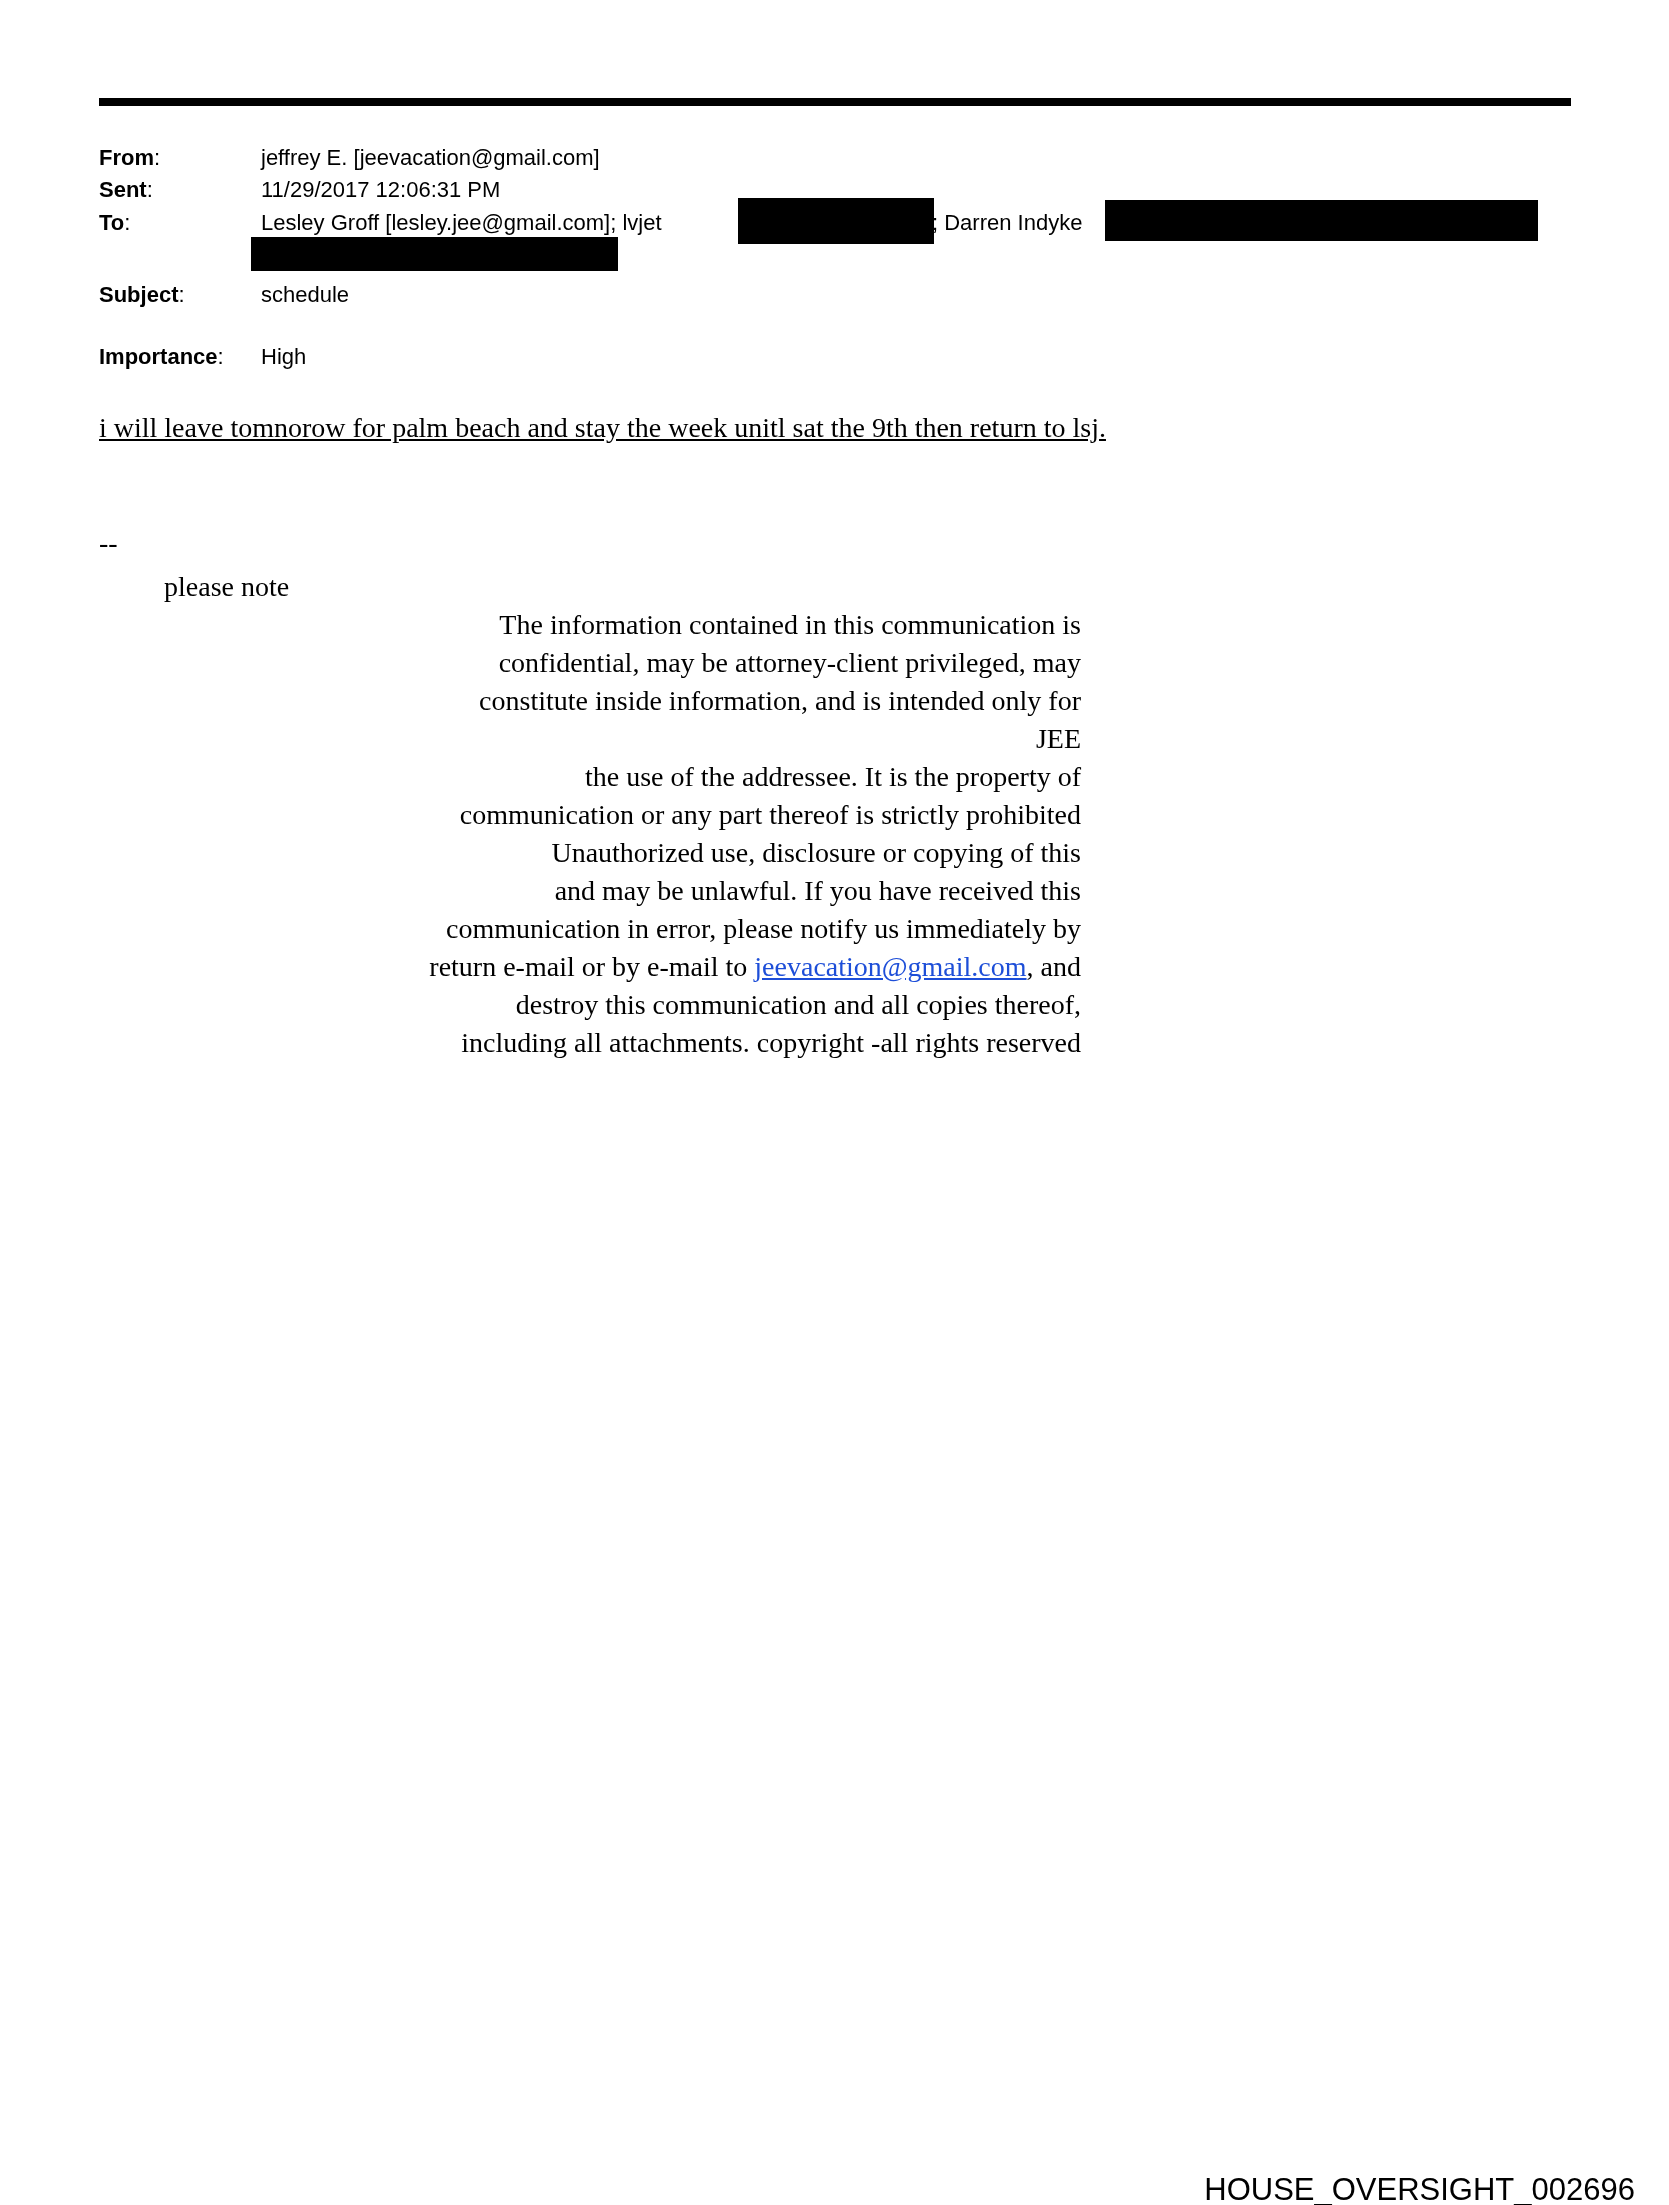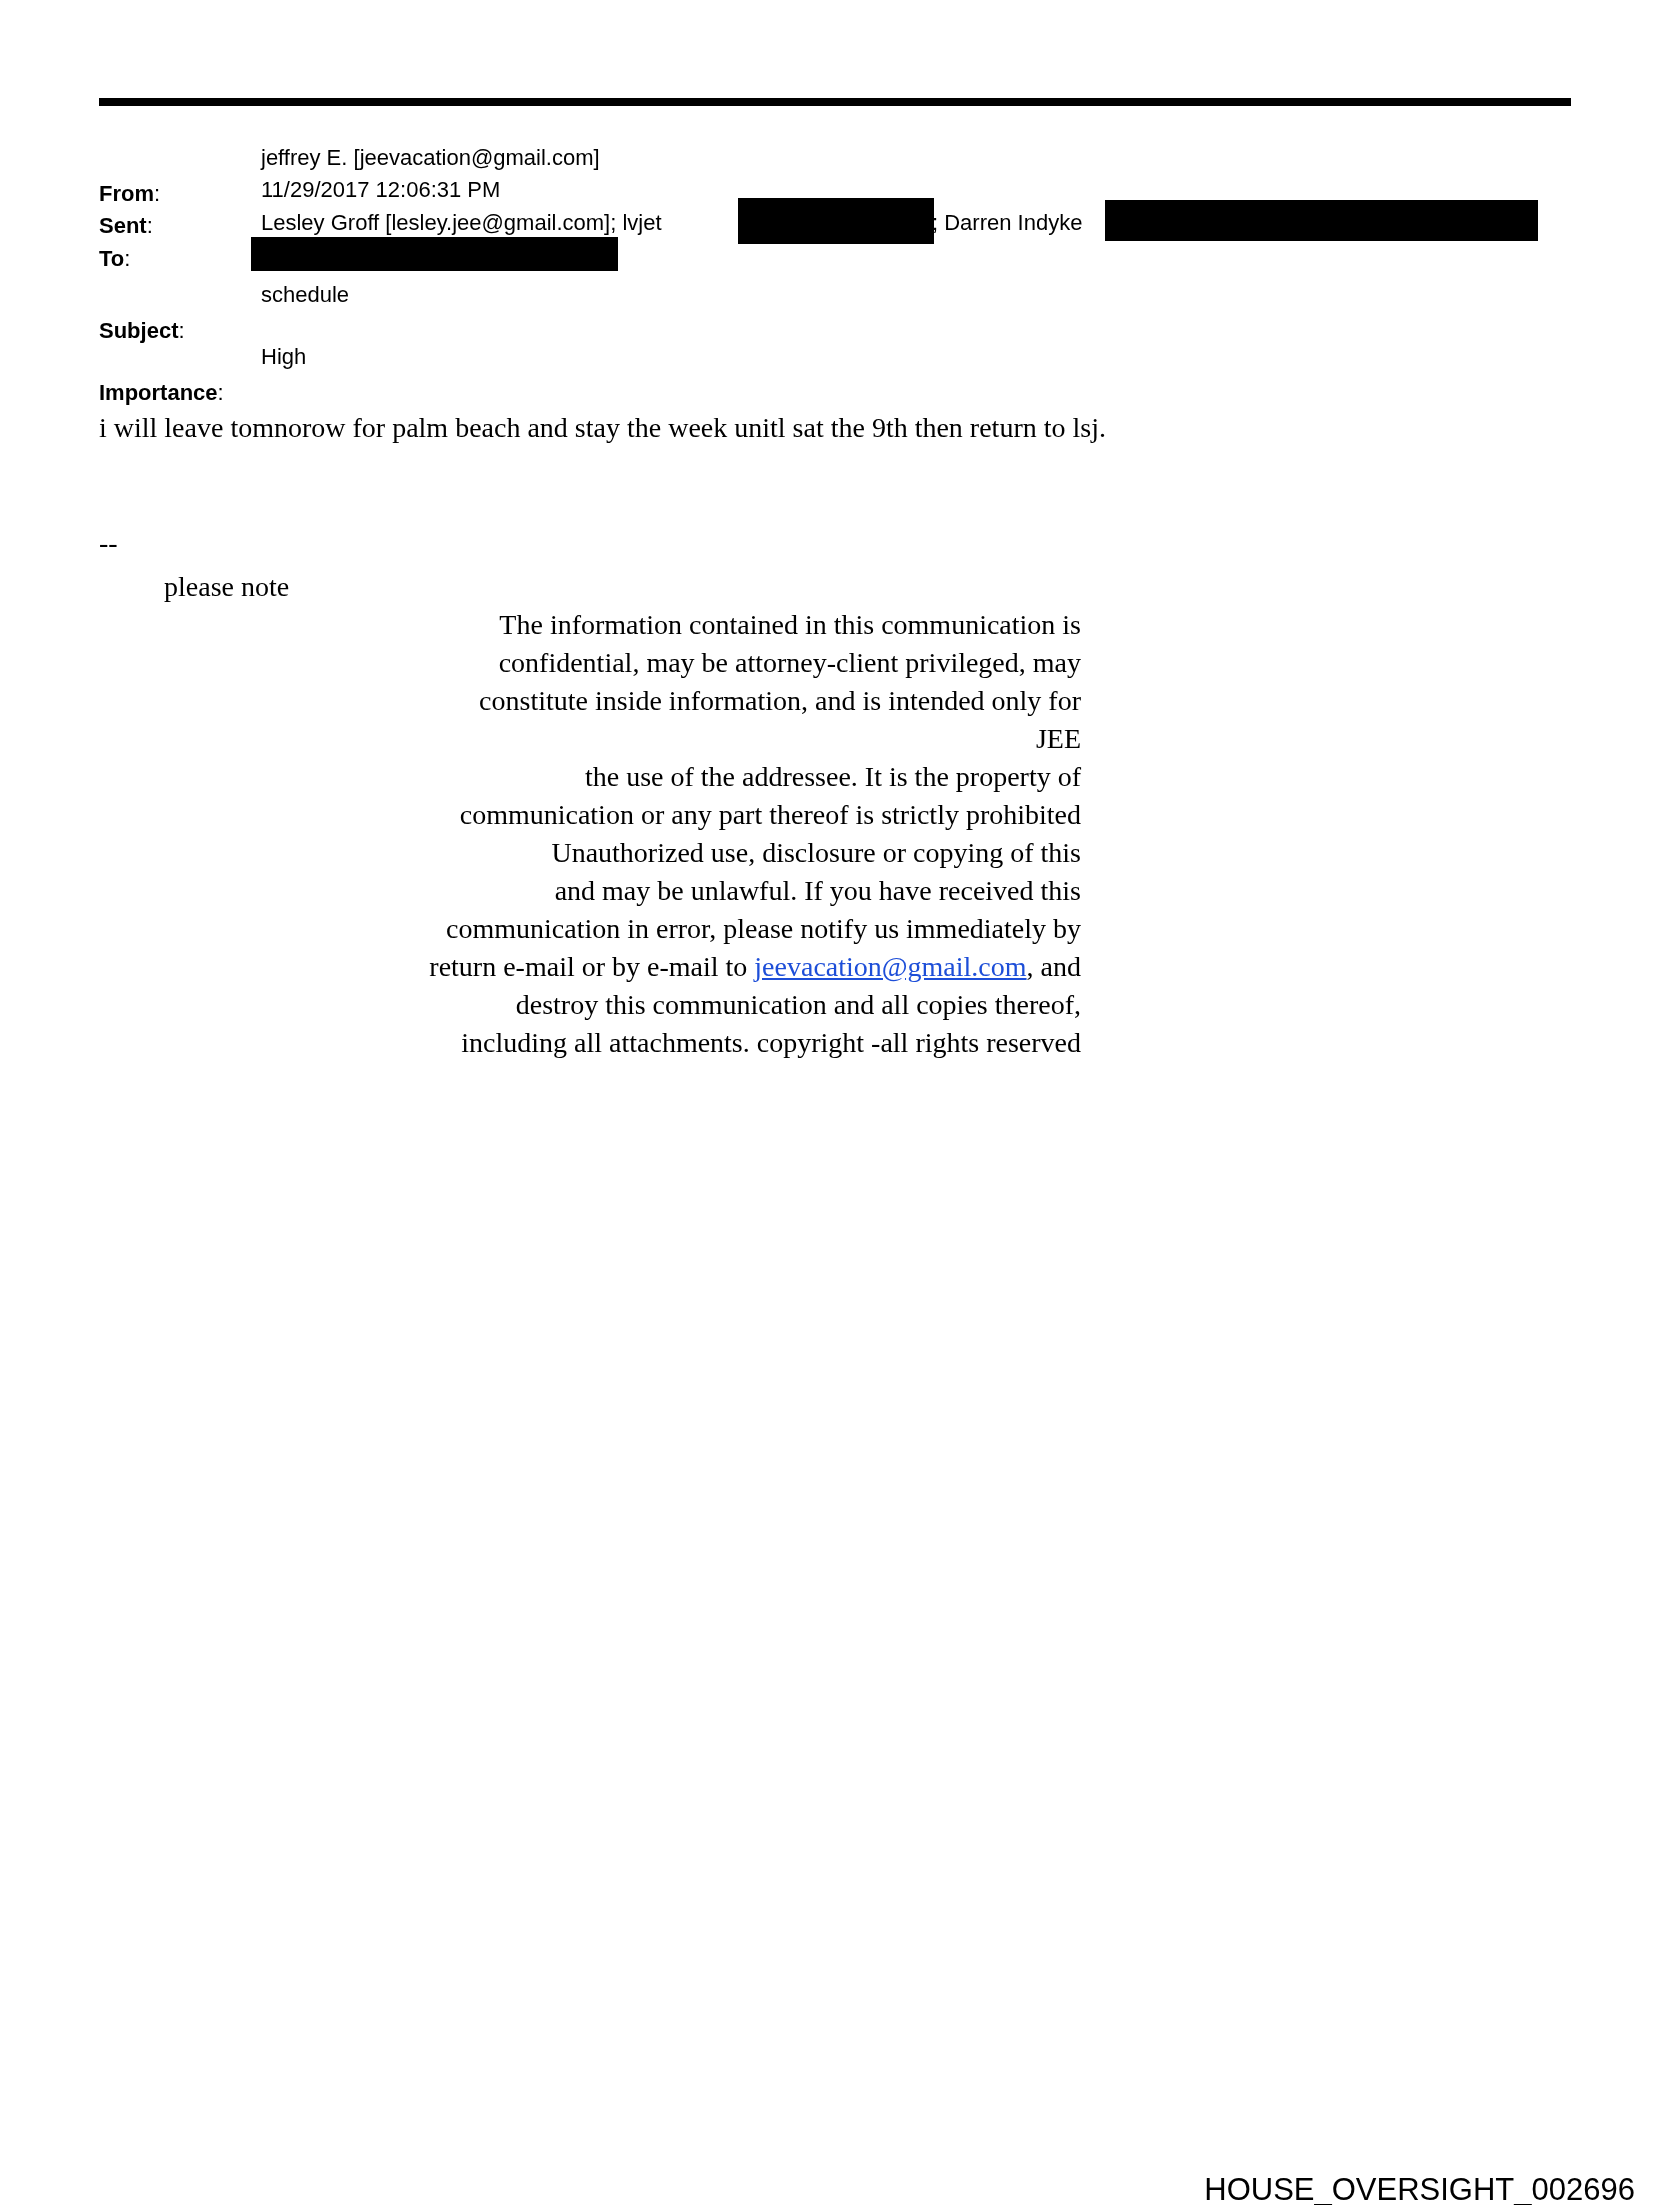--- a/index.html
+++ b/index.html
@@ -31,21 +31,20 @@
     height: 30px;
     font-family: "Liberation Sans", sans-serif;
     font-size: 22px;
     line-height: 29px;
     white-space: nowrap;
   }
   .hdr-label {
     position: absolute;
     left: 99px;
     font-weight: bold;
-    margin-top: 36px;
   }
   .hdr-colon { font-weight: normal; }
   .hdr-value {
     position: absolute;
     left: 261px;
   }
   .to-part2 {
     position: absolute;
     left: 932px;
     top: 208px;
@@ -68,20 +67,21 @@
     font-family: "Liberation Serif", serif;
     font-size: 28px;
     line-height: 38px;
     color: #000000;
   }
   .body-message {
     position: absolute;
     left: 99px;
     top: 409px;
     white-space: nowrap;
+    text-decoration: underline;
   }
   .sig-separator {
     position: absolute;
     left: 99px;
     top: 524px;
   }
   .disclaimer-heading {
     position: absolute;
     left: 164px;
     top: 568px;

